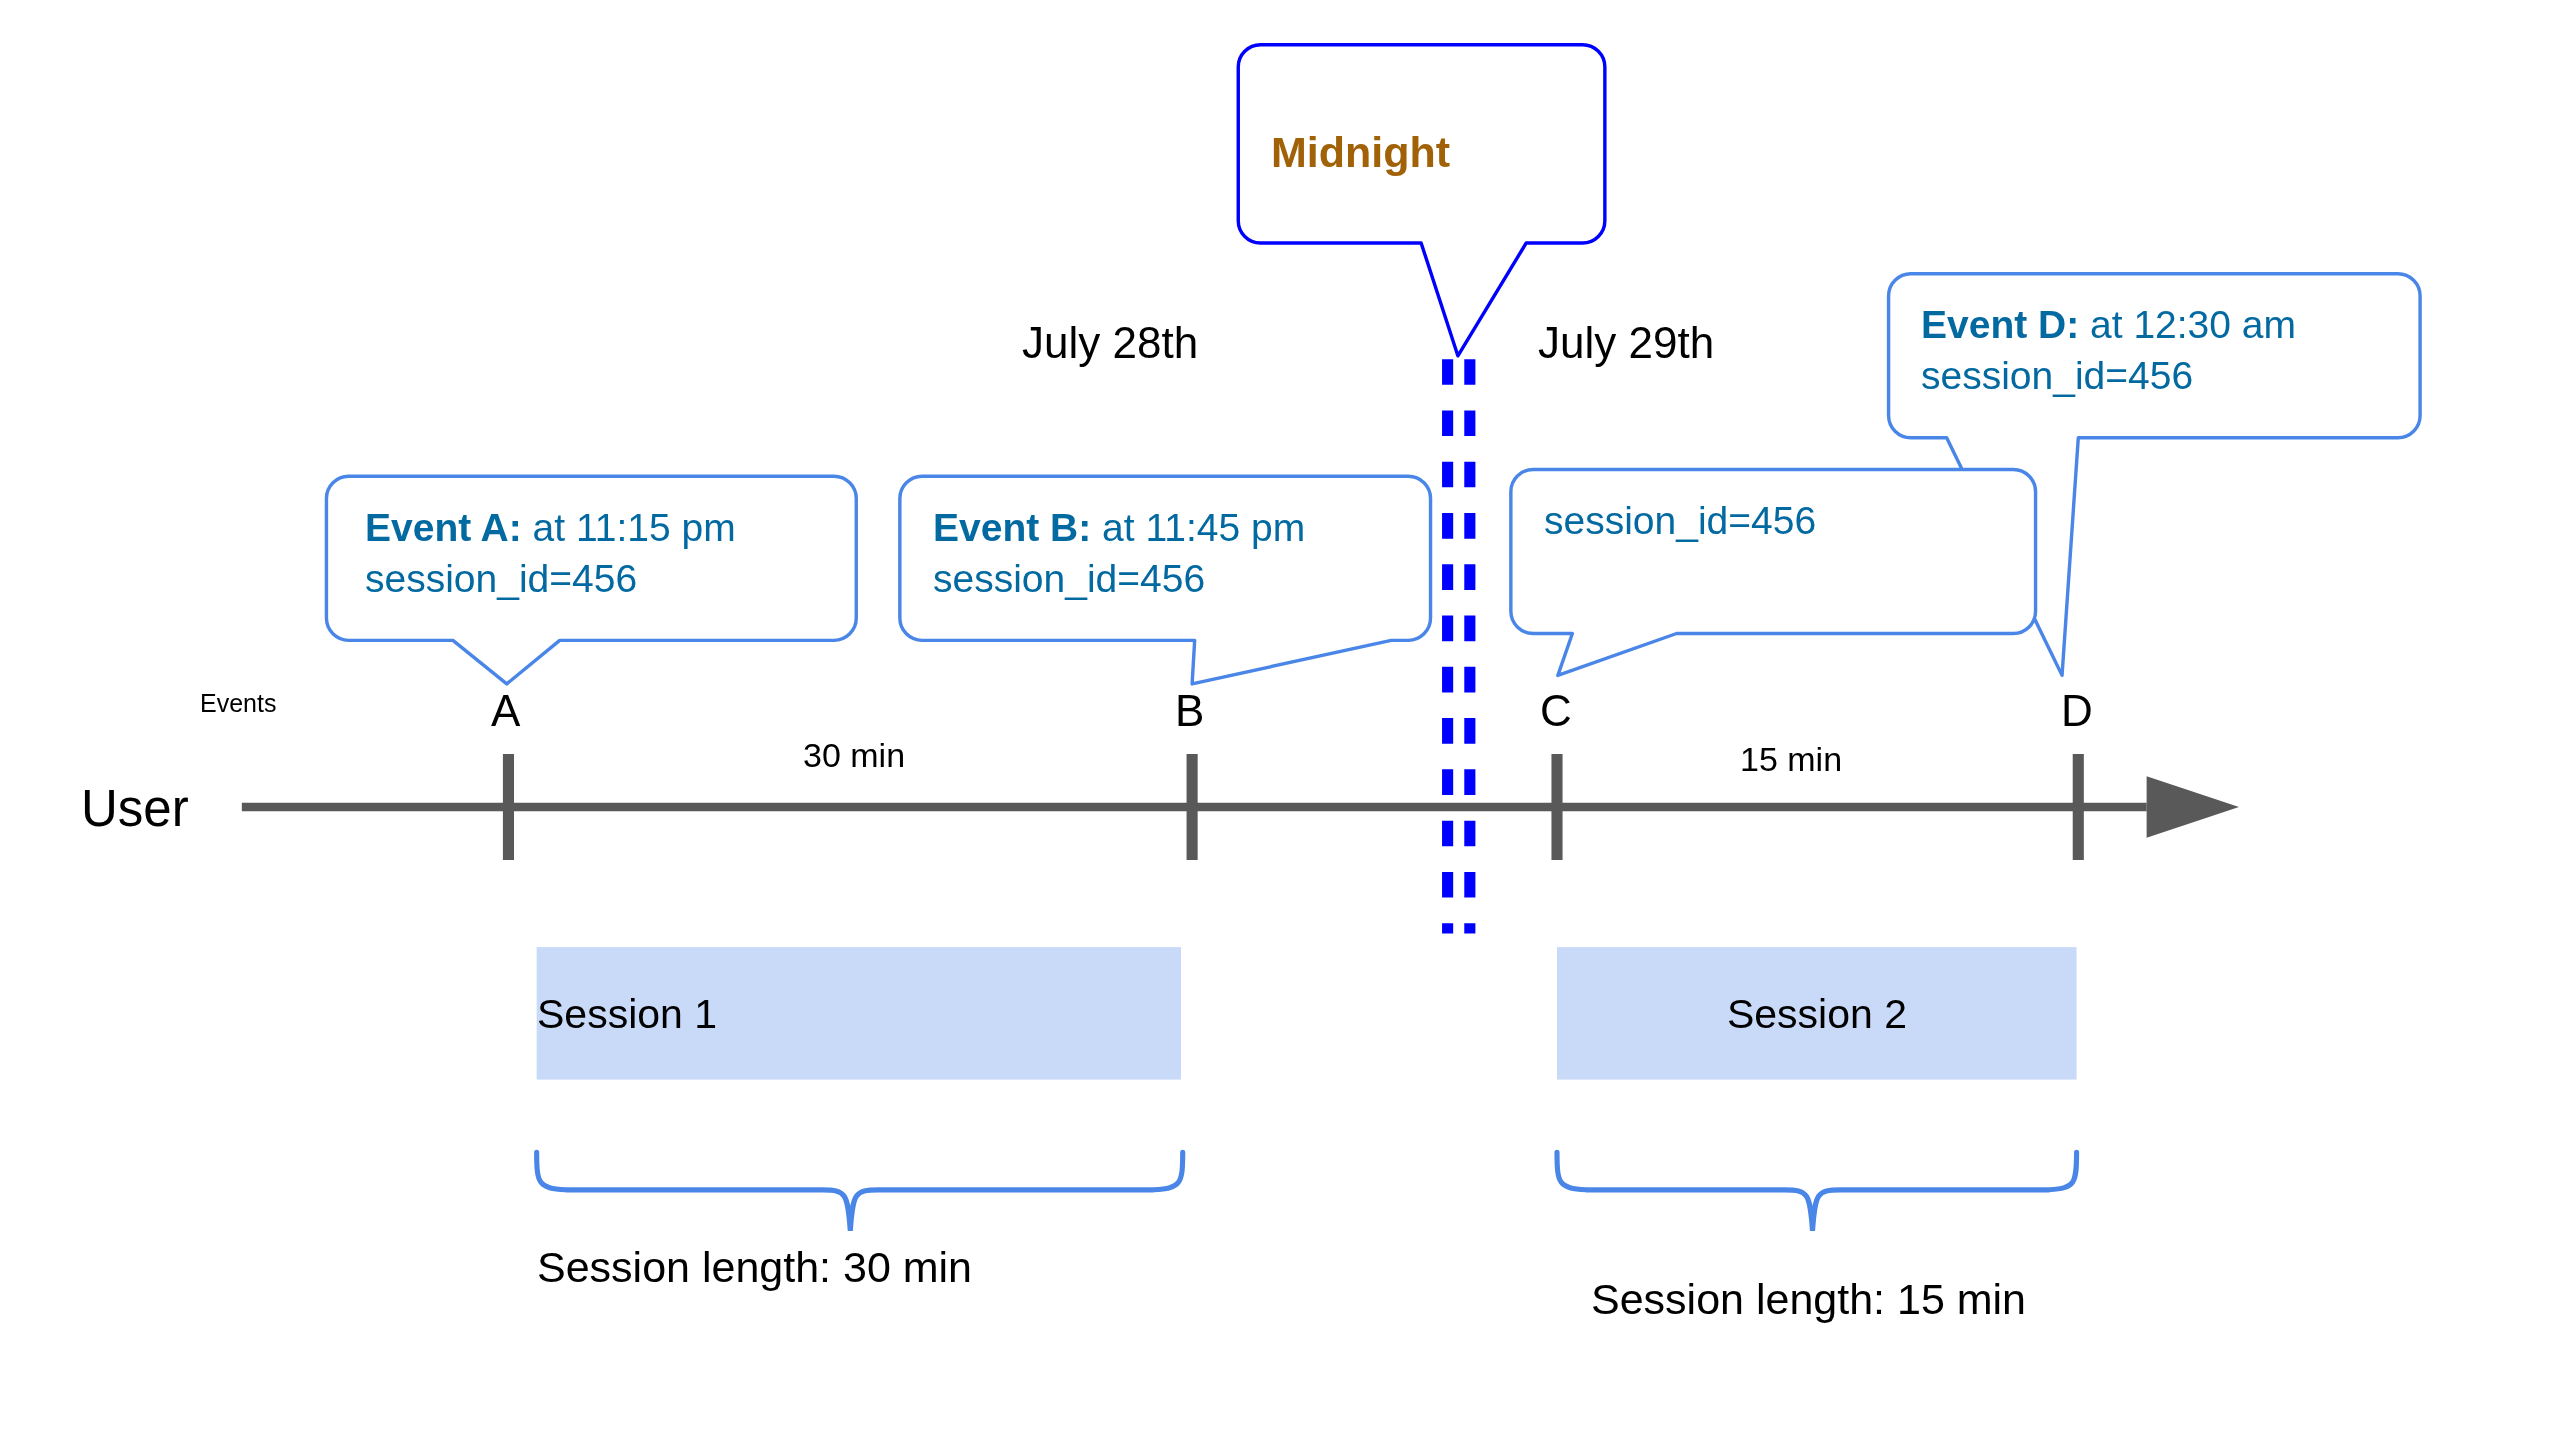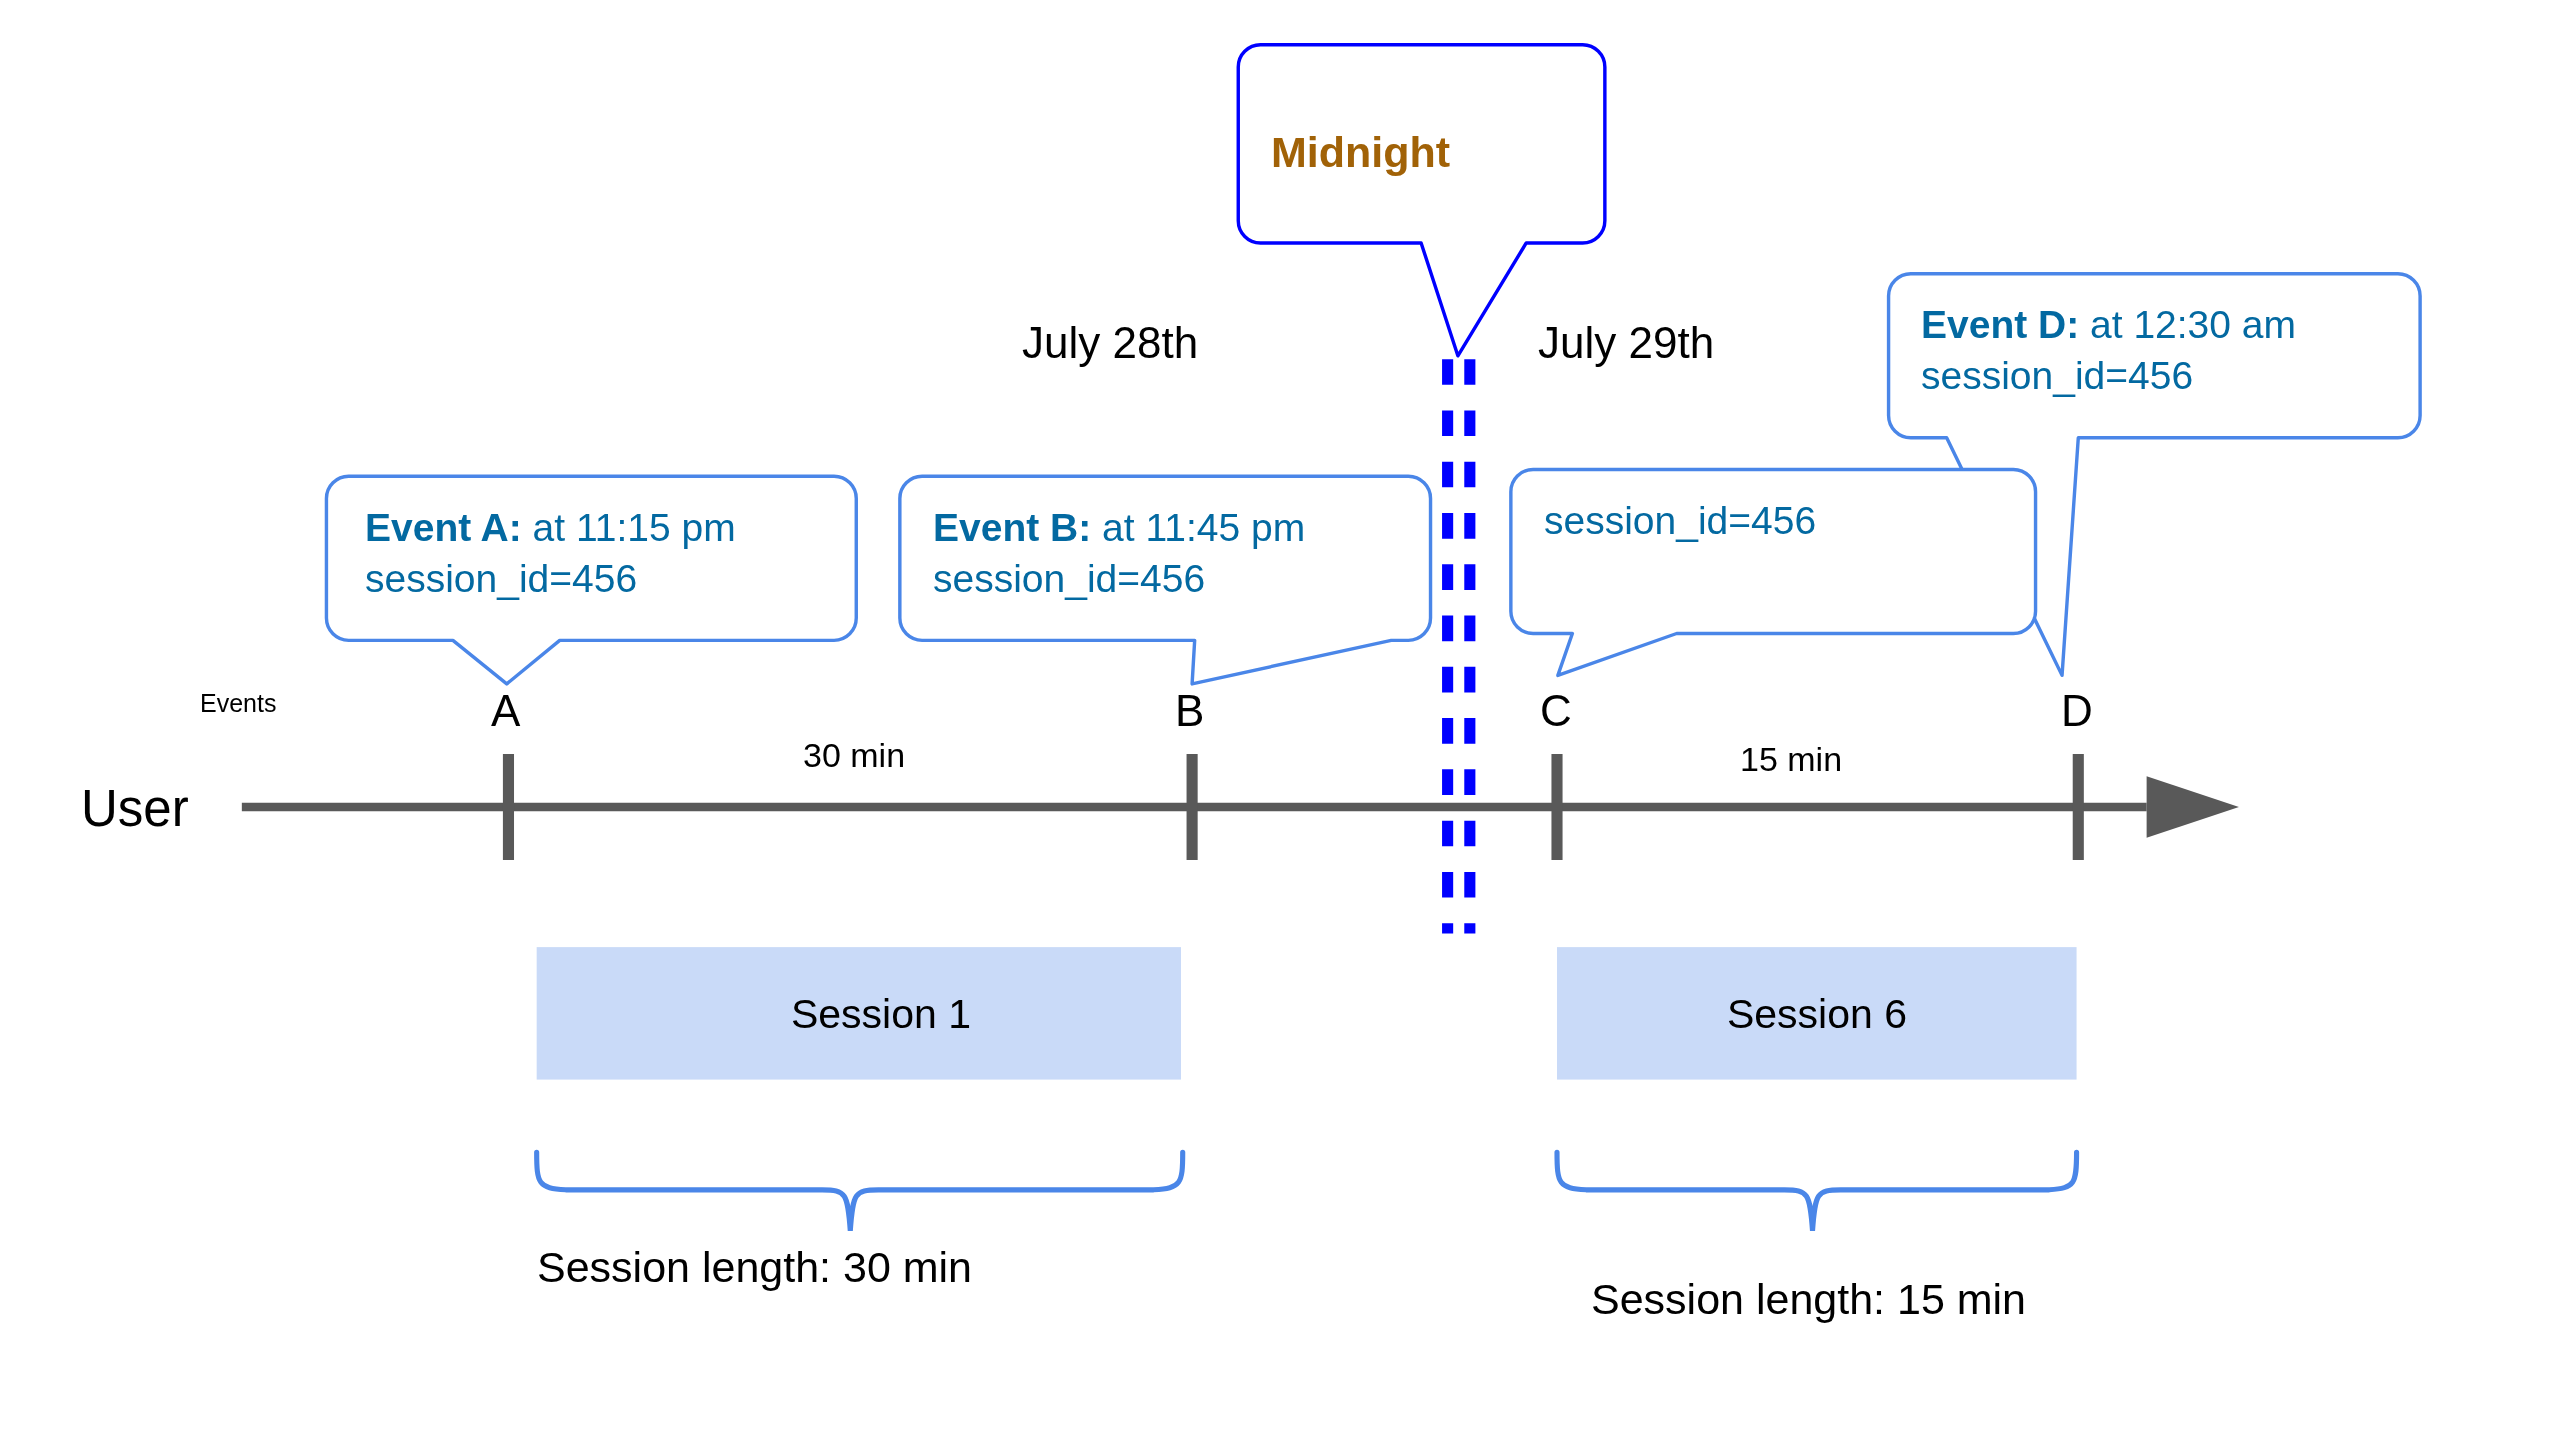--- a/index.html
+++ b/index.html
@@ -217,20 +217,20 @@
   <div class="lbl axis-title" style="left:81px; top:778px;">User</div>
 
   <div class="lbl tick-letter" style="left:491px; top:684px;">A</div>
   <div class="lbl tick-letter" style="left:1175px; top:684px;">B</div>
   <div class="lbl tick-letter" style="left:1540px; top:684px;">C</div>
   <div class="lbl tick-letter" style="left:2061px; top:684px;">D</div>
 
   <div class="lbl gap-label" style="left:803px; top:735px;">30 min</div>
   <div class="lbl gap-label" style="left:1740px; top:739px;">15 min</div>
 
-  <div class="lbl session-label" style="left:537px; top:989px; width:688px; text-align:center;">Session 1</div>
-  <div class="lbl session-label" style="left:1557px; top:989px; width:520px; text-align:center;">Session 6</div>
+  <div class="lbl session-label" style="left:537px; top:989px; width:688px; text-align:left;">Session 1</div>
+  <div class="lbl session-label" style="left:1557px; top:989px; width:520px; text-align:center;">Session 2</div>
 
   <div class="lbl sesslen-label" style="left:537px; top:1241px;">Session length: 30 min</div>
   <div class="lbl sesslen-label" style="left:1591px; top:1273px;">Session length: 15 min</div>
 
 </div>
 
 
 </body></html>

